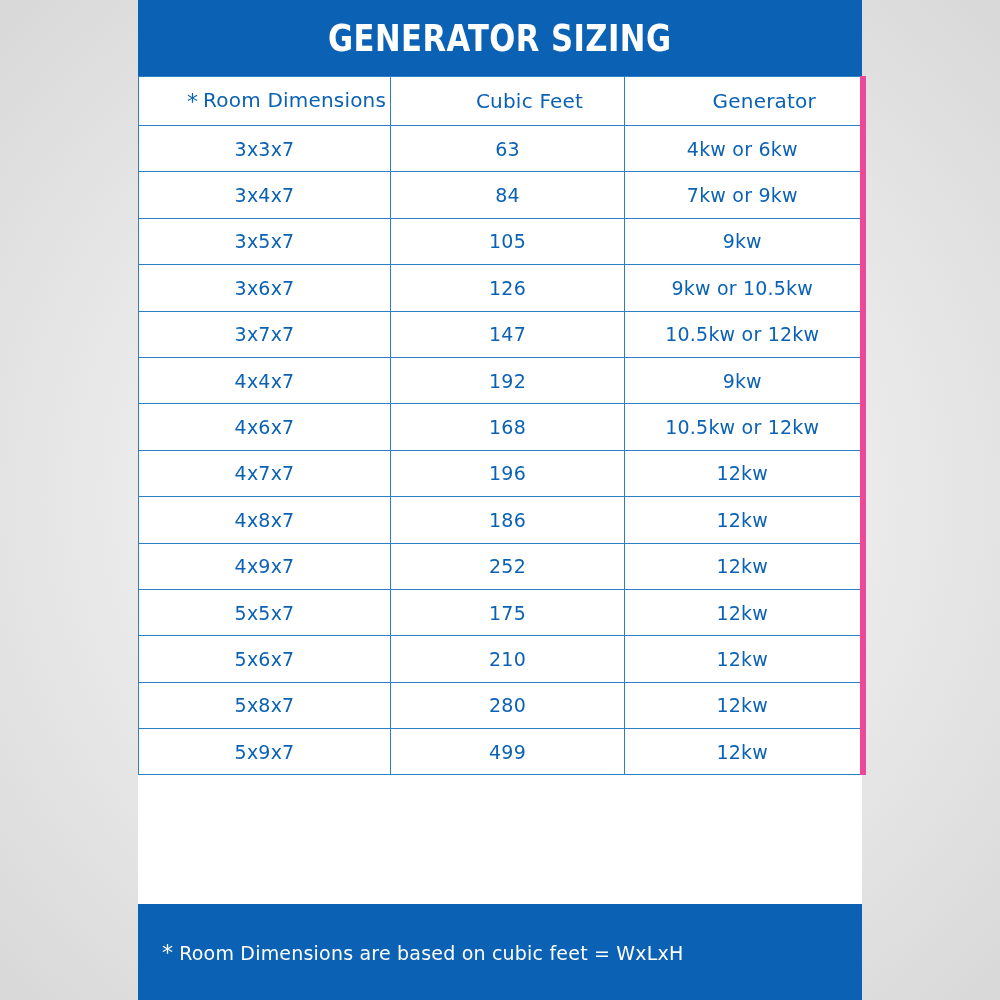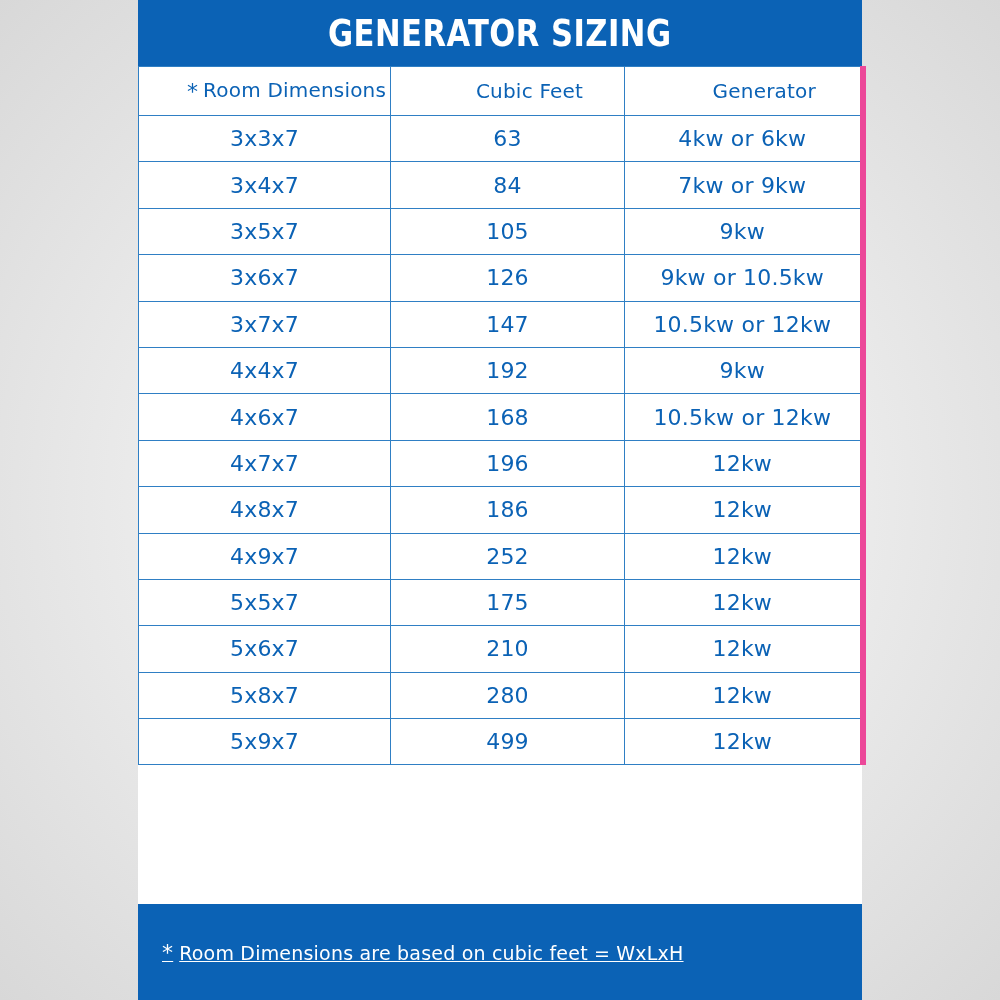--- a/index.html
+++ b/index.html
@@ -19,21 +19,21 @@
     position: absolute;
     left: 138px;
     top: 0px;
     width: 724px;
     height: 1000px;
     background: #ffffff;
     box-sizing: border-box;
   }
 
   .header {
-    height: 66px;
+    height: 76px;
     background: #0b62b5;
     display: flex;
     align-items: center;
     justify-content: center;
   }
   .header-title {
     color: #ffffff;
     font-size: 37px;
     font-weight: bold;
     letter-spacing: 0.5px;
@@ -48,21 +48,21 @@
     table-layout: fixed;
   }
   table.sizing col.c1 { width: 252px; }
   table.sizing col.c2 { width: 234px; }
   table.sizing col.c3 { width: 238px; }
 
   table.sizing th, table.sizing td {
     border: 1px solid #2f7fc4;
     color: #0b62b5;
     text-align: center;
-    font-size: 22px;
+    font-size: 19px;
     font-weight: normal;
     padding: 0;
     height: 45.4px;
     font-family: "DejaVu Sans", sans-serif;
     letter-spacing: 0.2px;
   }
   table.sizing thead th {
     height: 48px;
     font-size: 20px;
     padding-left: 44px;
@@ -91,21 +91,20 @@
     background: #0b62b5;
     display: flex;
     align-items: center;
   }
   .footer-note {
     color: #ffffff;
     font-size: 19px;
     padding-left: 24px;
     font-family: "DejaVu Sans", sans-serif;
     letter-spacing: 0.2px;
-    text-decoration: underline;
   }
   .footer-note .star {
     font-size: 22px;
     margin-right: 6px;
   }
 </style>
 </head>
 <body>
 
 <div class="sheet">

